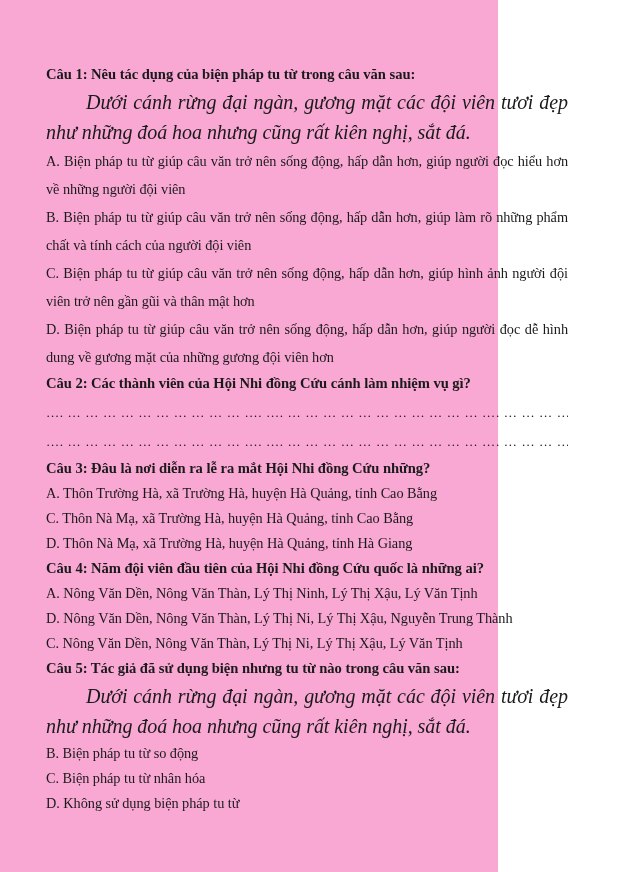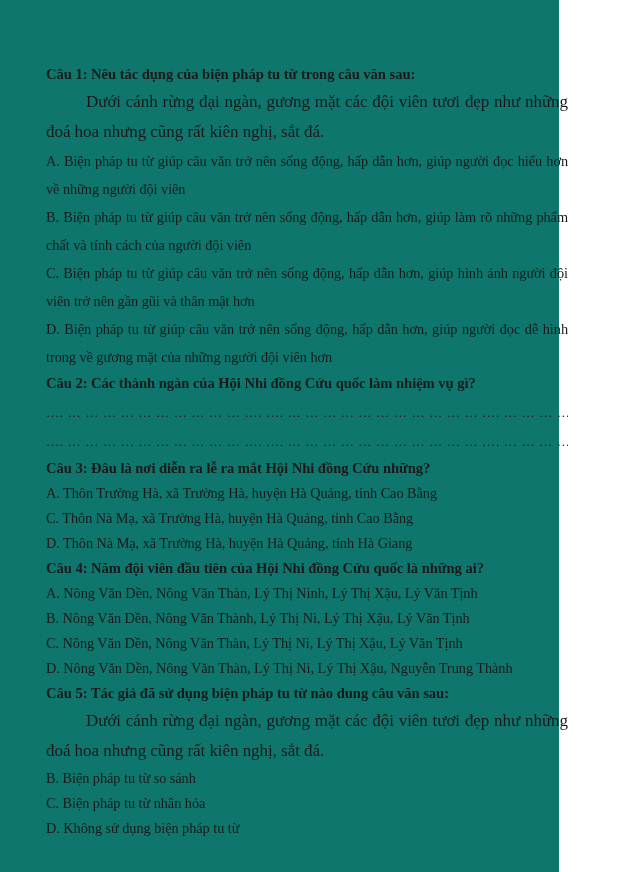--- a/index.html
+++ b/index.html
@@ -8,38 +8,39 @@
     background: #ffffff;
   }
   body {
     width: 617px;
     height: 872px;
     font-family: "Liberation Serif", "DejaVu Serif", serif;
     color: #1a1a1a;
     overflow: hidden;
   }
   .page {
-    width: 559px;
+    width: 498px;
     height: 872px;
     box-sizing: border-box;
     padding: 62px 49px 0 46px;
-    background: #0f766e;
+    background: #f9a8d4;
   }
   .doc-body {
     width: 522px;
   }
   .q-heading {
     font-weight: bold;
     font-size: 14.6px;
     line-height: 24px;
     margin: 0 0 1px 0;
     letter-spacing: -0.05px;
   }
   .quote {
-    font-size: 17px;
+    font-style: italic;
+    font-size: 20px;
     line-height: 30px;
     text-align: justify;
     text-indent: 40px;
     margin: 0;
     letter-spacing: -0.05px;
   }
   .option {
     font-size: 14.3px;
     line-height: 25px;
     margin: 0;
@@ -68,47 +69,46 @@
 
 <div class="page">
   <div class="doc-body">
 
     <div class="block">
       <p class="q-heading">Câu 1: Nêu tác dụng của biện pháp tu từ trong câu văn sau:</p>
       <p class="quote">Dưới cánh rừng đại ngàn, gương mặt các đội viên tươi đẹp như những đoá hoa nhưng cũng rất kiên nghị, sắt đá.</p>
       <p class="option justify">A. Biện pháp tu từ giúp câu văn trở nên sống động, hấp dẫn hơn, giúp người đọc hiểu hơn về những người đội viên</p>
       <p class="option justify">B. Biện pháp tu từ giúp câu văn trở nên sống động, hấp dẫn hơn, giúp làm rõ những phẩm chất và tính cách của người đội viên</p>
       <p class="option justify">C. Biện pháp tu từ giúp câu văn trở nên sống động, hấp dẫn hơn, giúp hình ảnh người đội viên trở nên gần gũi và thân mật hơn</p>
-      <p class="option justify">D. Biện pháp tu từ giúp câu văn trở nên sống động, hấp dẫn hơn, giúp người đọc dễ hình trong về gương mặt của những người đội viên hơn</p>
+      <p class="option justify">D. Biện pháp tu từ giúp câu văn trở nên sống động, hấp dẫn hơn, giúp người đọc dễ hình dung về gương mặt của những gương đội viên hơn</p>
     </div>
 
     <div class="block">
-      <p class="q-heading">Câu 2: Các thành ngàn của Hội Nhi đồng Cứu quốc làm nhiệm vụ gì?</p>
+      <p class="q-heading">Câu 2: Các thành viên của Hội Nhi đồng Cứu cánh làm nhiệm vụ gì?</p>
       <div class="spacer-q2"></div>
       <p class="dotline">…. … … … … … … … … … … …. …. … … … … … … … … … … … …. … … … … … … … … … … … … … … … … … … … … …</p>
       <p class="dotline">…. … … … … … … … … … … …. …. … … … … … … … … … … … …. … … … … … … … … … … … … … … … … … … … … …</p>
     </div>
 
     <div class="block">
       <p class="q-heading">Câu 3: Đâu là nơi diễn ra lễ ra mắt Hội Nhi đồng Cứu những?</p>
       <p class="option">A. Thôn Trường Hà, xã Trường Hà, huyện Hà Quảng, tỉnh Cao Bằng</p>
       <p class="option">C. Thôn Nà Mạ, xã Trường Hà, huyện Hà Quảng, tỉnh Cao Bằng</p>
       <p class="option">D. Thôn Nà Mạ, xã Trường Hà, huyện Hà Quảng, tỉnh Hà Giang</p>
     </div>
 
     <div class="block">
       <p class="q-heading">Câu 4: Năm đội viên đầu tiên của Hội Nhi đồng Cứu quốc là những ai?</p>
       <p class="option">A. Nông Văn Dền, Nông Văn Thàn, Lý Thị Ninh, Lý Thị Xậu, Lý Văn Tịnh</p>
-      <p class="option">B. Nông Văn Dền, Nông Văn Thành, Lý Thị Ni, Lý Thị Xậu, Lý Văn Tịnh</p>
+      <p class="option">D. Nông Văn Dền, Nông Văn Thàn, Lý Thị Ni, Lý Thị Xậu, Nguyễn Trung Thành</p>
       <p class="option">C. Nông Văn Dền, Nông Văn Thàn, Lý Thị Ni, Lý Thị Xậu, Lý Văn Tịnh</p>
-      <p class="option">D. Nông Văn Dền, Nông Văn Thàn, Lý Thị Ni, Lý Thị Xậu, Nguyễn Trung Thành</p>
     </div>
 
     <div class="block">
-      <p class="q-heading">Câu 5: Tác giả đã sử dụng biện pháp tu từ nào dung câu văn sau:</p>
+      <p class="q-heading">Câu 5: Tác giả đã sử dụng biện nhưng tu từ nào trong câu văn sau:</p>
       <p class="quote">Dưới cánh rừng đại ngàn, gương mặt các đội viên tươi đẹp như những đoá hoa nhưng cũng rất kiên nghị, sắt đá.</p>
-      <p class="option">B. Biện pháp tu từ so sánh</p>
+      <p class="option">B. Biện pháp tu từ so động</p>
       <p class="option">C. Biện pháp tu từ nhân hóa</p>
       <p class="option">D. Không sử dụng biện pháp tu từ</p>
     </div>
 
   </div>
 </div>
 
 </body></html>

